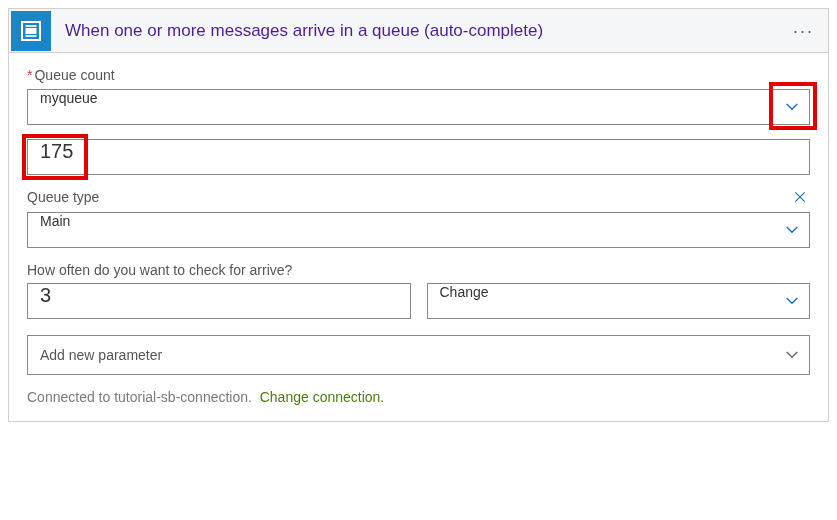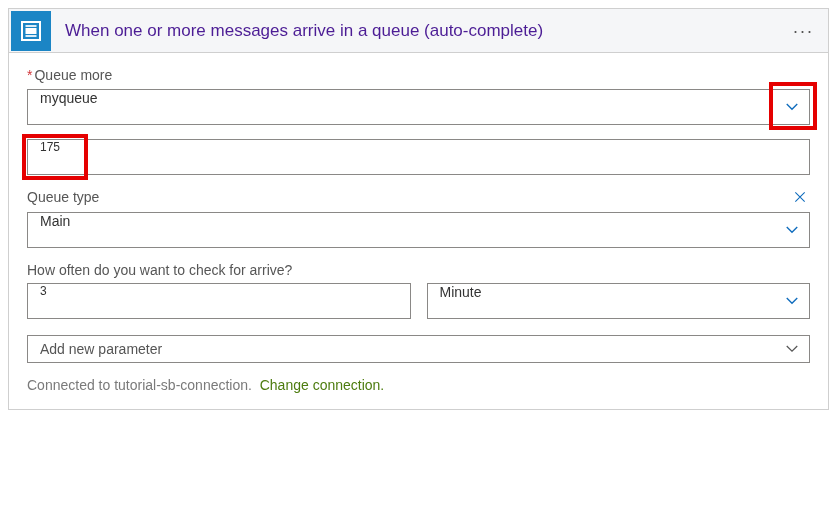--- a/index.html
+++ b/index.html
@@ -80,21 +80,21 @@
     align-items: flex-start;
     padding: 0 34px 0 12px;
     font-size: 14px;
     color: #333;
   }
   .input-box { padding-right: 12px; }
   .input-box input {
     border: none;
     outline: none;
     width: 100%;
-    font-size: 12px;
+    font-size: 20px;
     font-family: inherit;
     color: #333;
     background: transparent;
   }
   .chevron {
     position: absolute;
     right: 8px;
     top: 50%;
     transform: translateY(-50%);
     pointer-events: none;
@@ -106,21 +106,21 @@
     pointer-events: none;
   }
   .row-2col {
     display: flex;
     gap: 16px;
   }
   .row-2col > div { flex: 1; }
   .add-param {
     margin-top: 16px;
     border: 1px solid #8a8886;
-    height: 28px;
+    height: 40px;
     display: flex;
     align-items: center;
     padding: 0 34px 0 12px;
     position: relative;
     color: #555;
     cursor: pointer;
   }
   .footer-note {
     margin-top: 14px;
     font-size: 14px;
@@ -148,21 +148,21 @@
     </div>
     <div class="header-title">When one or more messages arrive in a queue (auto-complete)</div>
     <div class="header-menu">···</div>
   </div>
 
   <div class="card-body">
 
     <div class="field">
       <div class="label-row">
         <div class="label">
-          <span class="req">*</span><span>Queue more</span>
+          <span class="req">*</span><span>Queue count</span>
         </div>
       </div>
       <div class="select-box" style="position:relative;">
         <span>myqueue</span>
         <span class="chevron">
           <svg width="18" height="18" viewBox="0 0 24 24">
               <path d="M5 8l7 7 7-7" fill="none" stroke="#0f6cbd" stroke-width="1.8"></path>
             </svg>
         </span>
         <div class="hl-box" style="right:-8px; top:-8px; width:48px; height:48px;"></div>
@@ -200,21 +200,21 @@
         <div class="label">How often do you want to check for arrive?</div>
       </div>
       <div class="row-2col">
         <div>
           <div class="input-box">
             <input type="text" value="3" style="">
           </div>
         </div>
         <div>
           <div class="select-box">
-            <span>Minute</span>
+            <span>Change</span>
             <span class="chevron">
               <svg width="18" height="18" viewBox="0 0 24 24">
                   <path d="M5 8l7 7 7-7" fill="none" stroke="#0f6cbd" stroke-width="1.8"></path>
                 </svg>
             </span>
           </div>
         </div>
       </div>
     </div>
 

